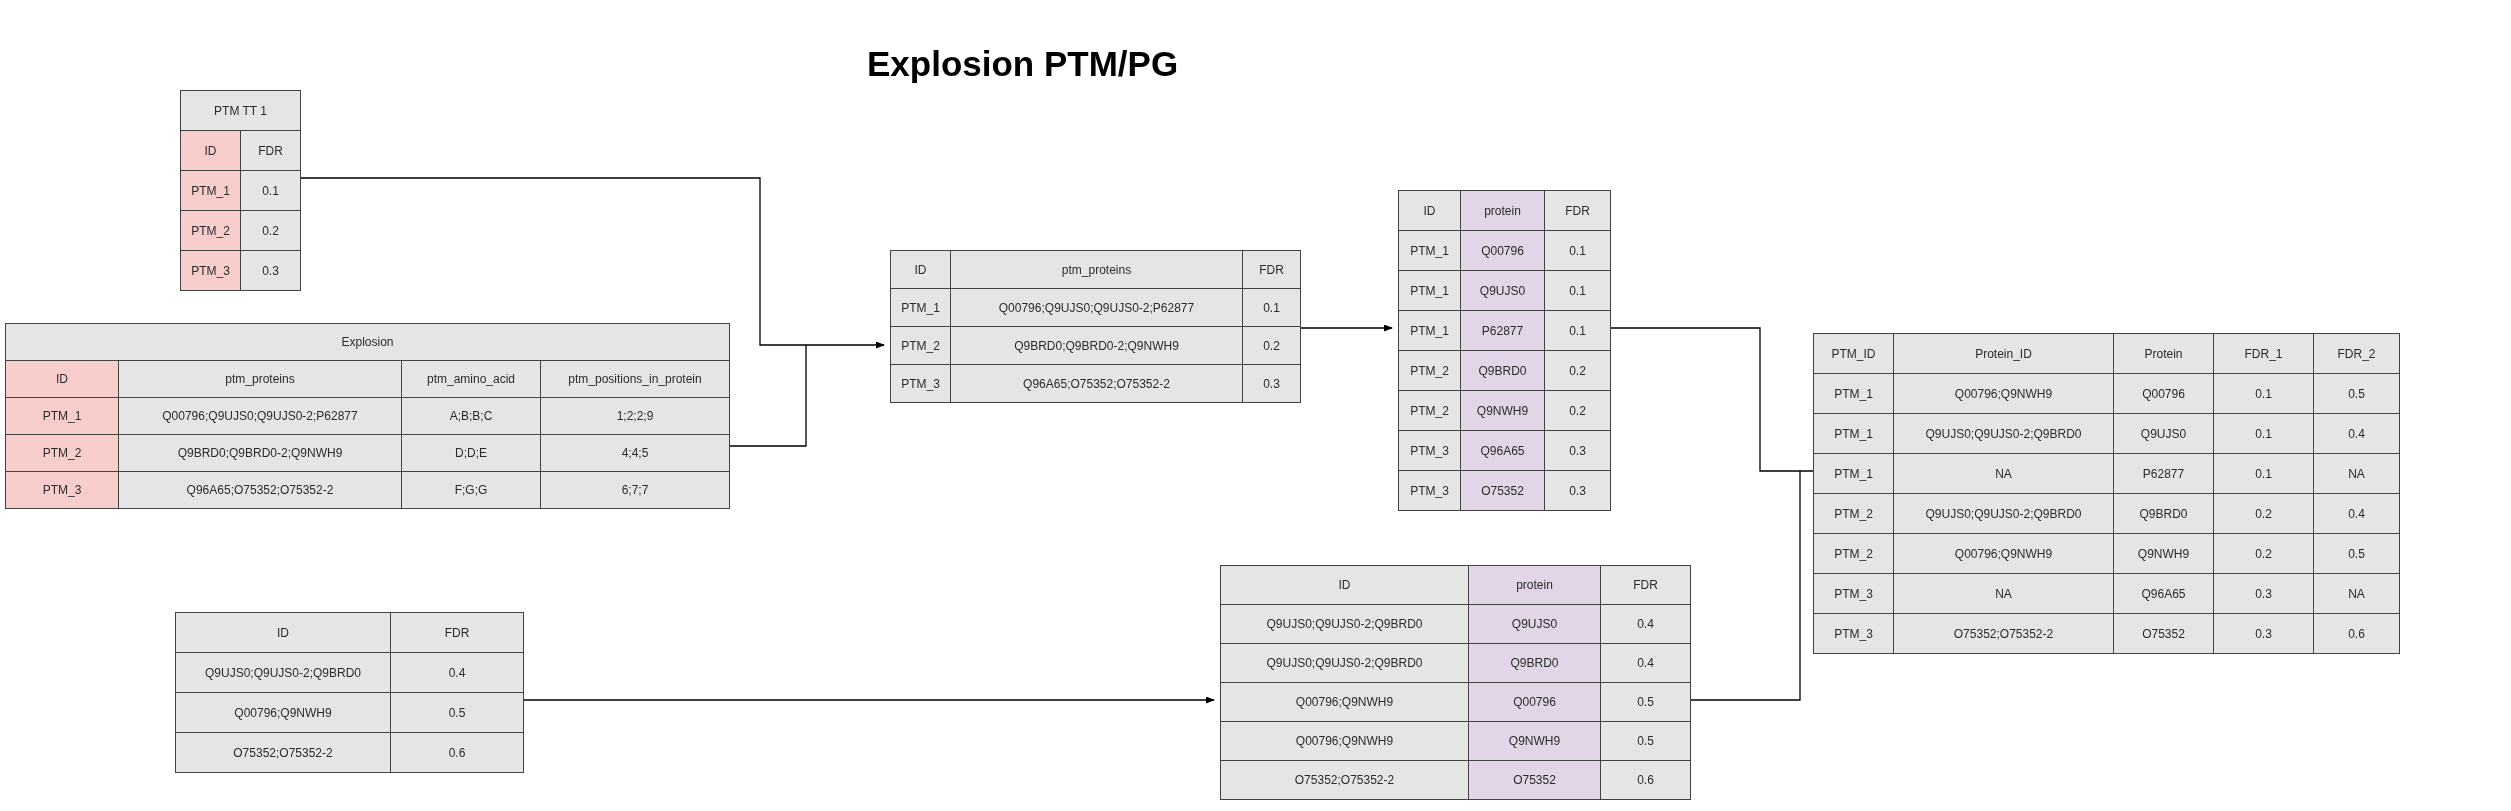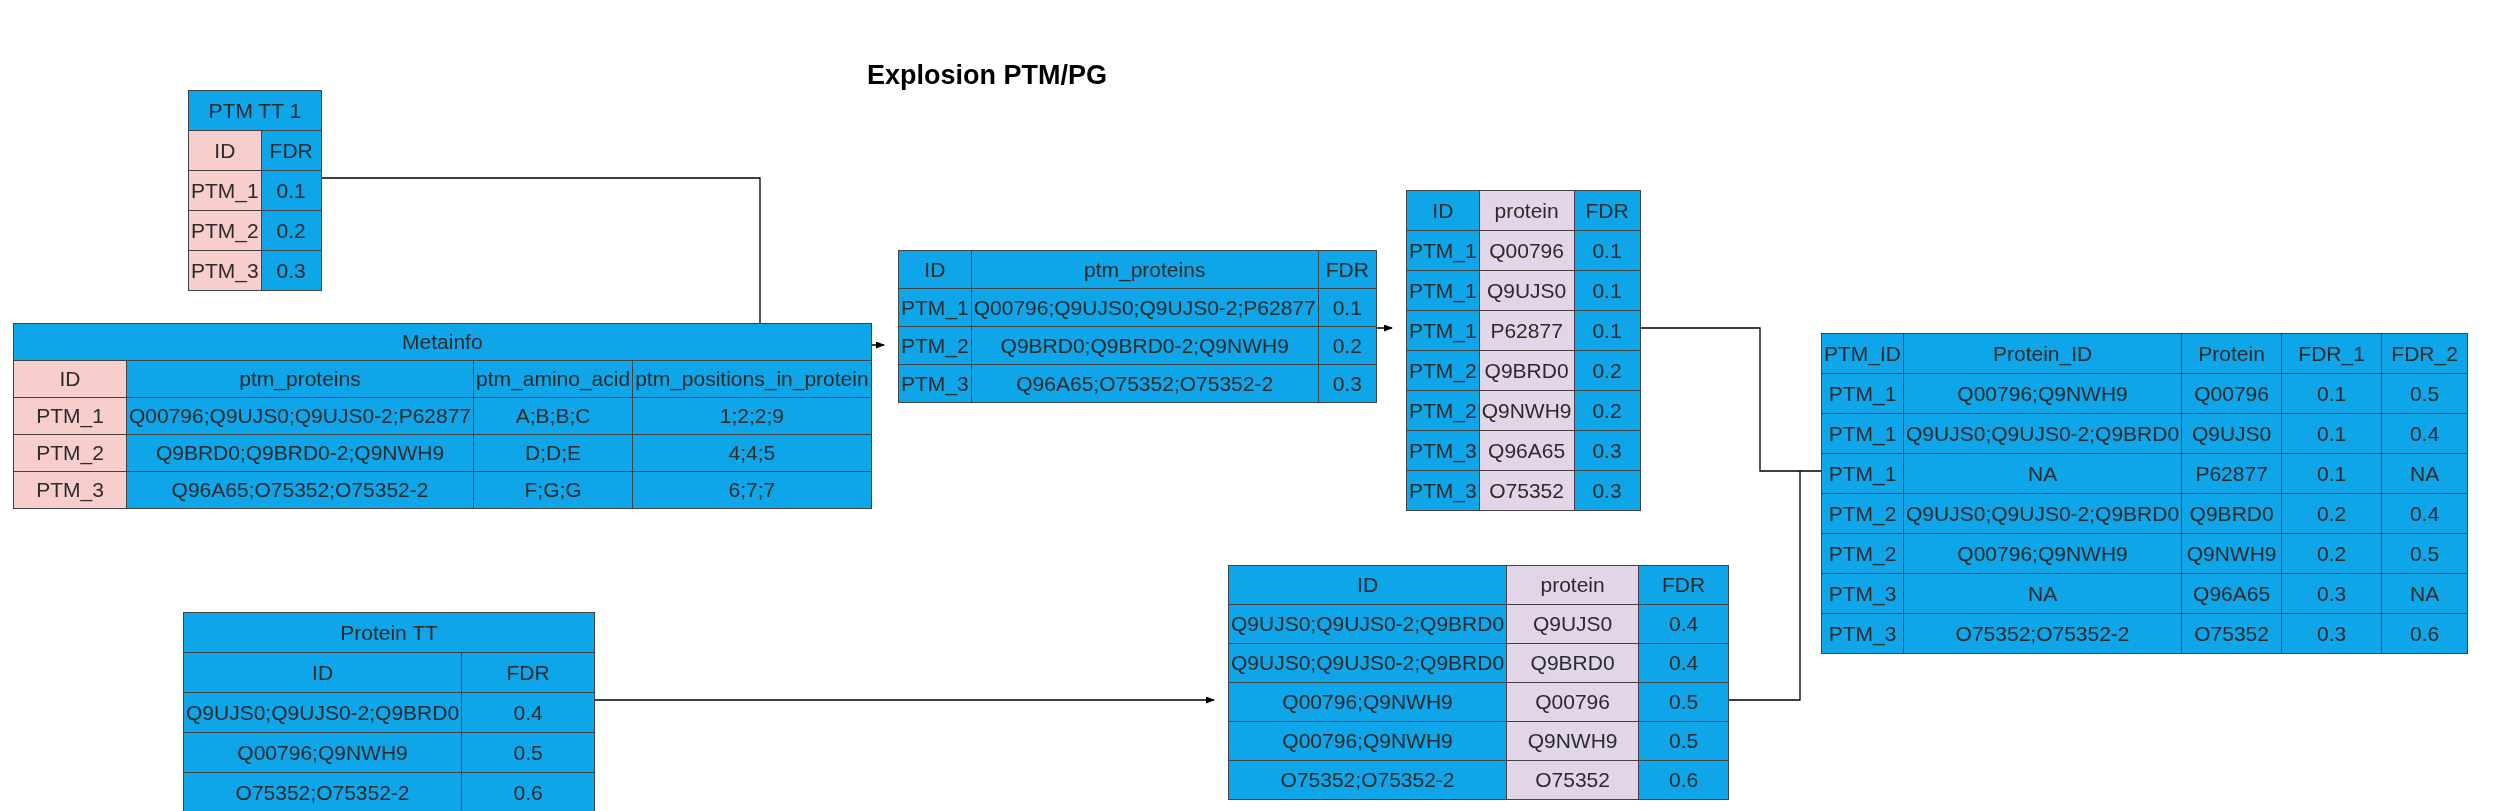--- a/index.html
+++ b/index.html
@@ -6,40 +6,38 @@
     margin: 0; padding: 0;
     width: 2511px; height: 811px;
     background: #ffffff;
     font-family: "Liberation Sans", sans-serif;
     position: relative;
     overflow: hidden;
   }
   #diagram-title {
     position: absolute;
     left: 867px; top: 44px;
-    font-size: 27px;
+    font-size: 35px;
     font-weight: bold;
     color: #000000;
     white-space: nowrap;
-    margin-top: 16px;
   }
   #connector-layer {
     position: absolute; left: 0; top: 0;
     width: 2511px; height: 811px;
     pointer-events: none;
   }
   table.dtable {
     position: absolute;
     border-collapse: collapse;
     table-layout: fixed;
-    background: #0ea5e9;
-    font-size: 21px;
+    background: #e5e5e5;
+    font-size: 12px;
     color: #2b2b2b;
     text-align: center;
-    margin-left: 8px;
   }
   table.dtable th, table.dtable td {
     border: 1px solid #424242;
     padding: 0 2px;
     font-weight: normal;
     white-space: nowrap;
     overflow: hidden;
     vertical-align: middle;
   }
   table.dtable tr.title-row  { height: 30px; }
@@ -113,21 +111,21 @@
 
 <table id="t-metainfo" class="dtable">
   <colgroup>
       <col style="width:113px">
       <col style="width:283px">
       <col style="width:139px">
       <col style="width:189px">
     </colgroup>
   <tbody>
       <tr class="title-row">
-        <th colspan="4">Metainfo</th>
+        <th colspan="4">Explosion</th>
       </tr>
       <tr class="header-row">
         <th style="background: rgb(248, 206, 204);">ID</th>
         <th>ptm_proteins</th>
         <th>ptm_amino_acid</th>
         <th>ptm_positions_in_protein</th>
       </tr>
       <tr>
         <td style="background: rgb(248, 206, 204);">PTM_1</td>
         <td>Q00796;Q9UJS0;Q9UJS0-2;P62877</td>
@@ -228,23 +226,20 @@
       </tr>
     </tbody>
 </table>
 
 <table id="t-protein_tt" class="dtable">
   <colgroup>
       <col style="width:215px">
       <col style="width:133px">
     </colgroup>
   <tbody>
-      <tr class="title-row">
-        <th colspan="2">Protein TT</th>
-      </tr>
       <tr class="header-row">
         <th>ID</th>
         <th>FDR</th>
       </tr>
       <tr>
         <td>Q9UJS0;Q9UJS0-2;Q9BRD0</td>
         <td>0.4</td>
       </tr>
       <tr>
         <td>Q00796;Q9NWH9</td>

